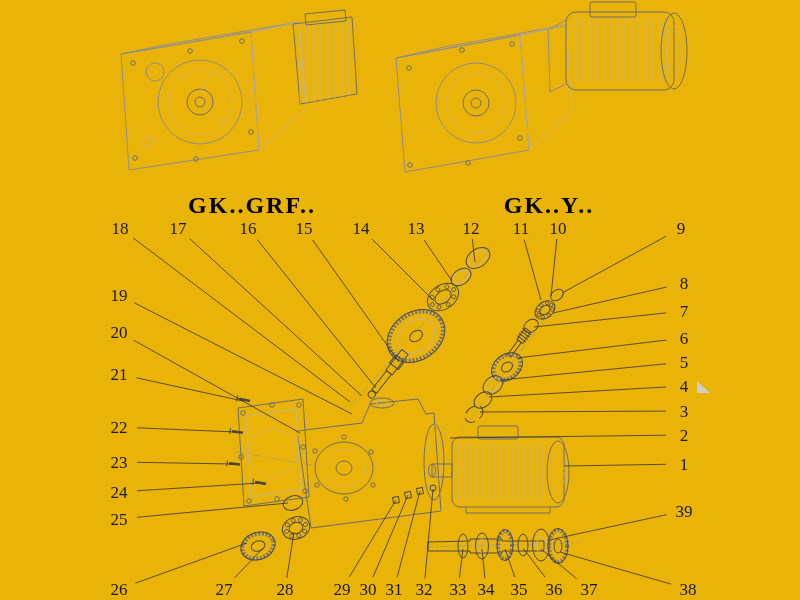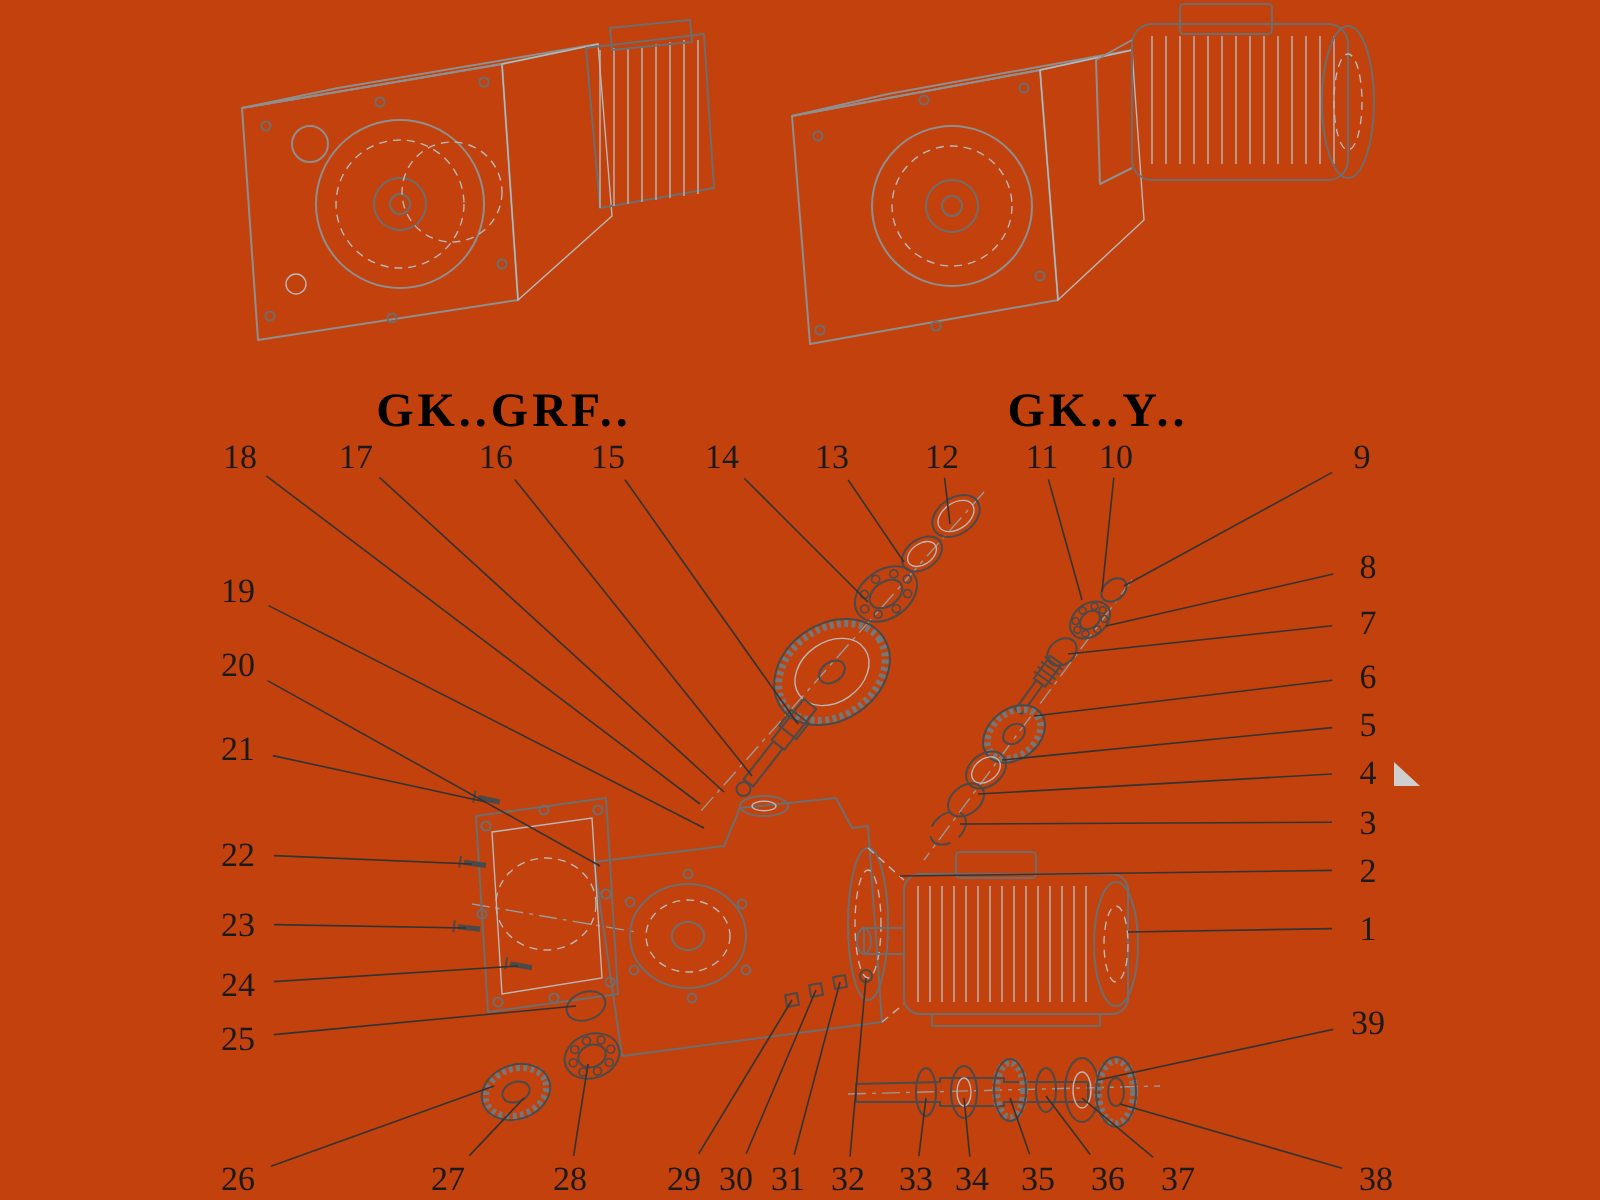--- a/index.html
+++ b/index.html
@@ -1,16 +1,16 @@
 <!DOCTYPE html>
 <html><head>
 <meta charset="utf-8">
 <style>
   html,body{margin:0;padding:0;background:#ffffff;}
-  .stage{position:relative;width:800px;height:600px;background:#c2410c;overflow:hidden;}
+  .stage{position:relative;width:800px;height:600px;background:#eab308;overflow:hidden;}
   svg{position:absolute;left:0;top:0;}
   .callout{font:17px "Liberation Serif", serif;fill:#1a1a1a;}
   .variant-label{font:700 24px "Liberation Serif", serif;letter-spacing:2px;fill:#000;}
   .leader{stroke:#333;stroke-width:0.8;}
   .ln{stroke:#8f8f8f;fill:none;stroke-width:1;stroke-linejoin:round;}
   .ln2{stroke:#6e6e6e;fill:none;stroke-width:1;stroke-linejoin:round;}
   .dk{stroke:#4a4a4a;fill:none;stroke-width:1;stroke-linejoin:round;}
   .thin{stroke:#b8b8b8;fill:none;stroke-width:0.7;}
   .dash{stroke-dasharray:4 3;}
   .teeth{fill:none;stroke:#777;stroke-width:4;stroke-dasharray:2 1.7;}

